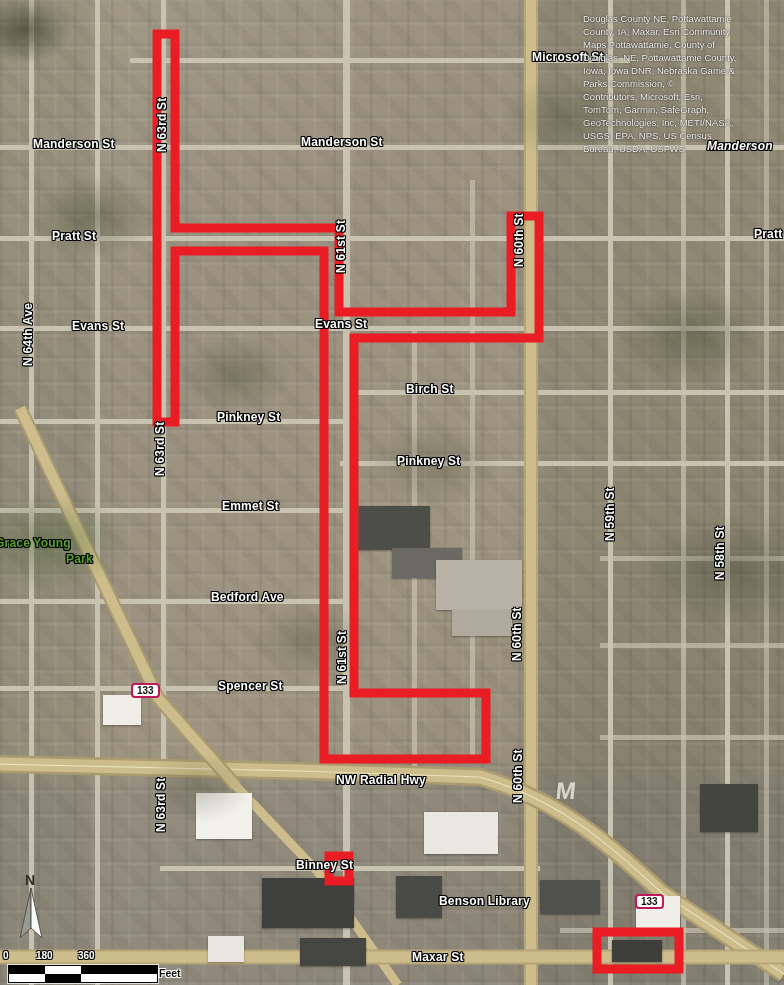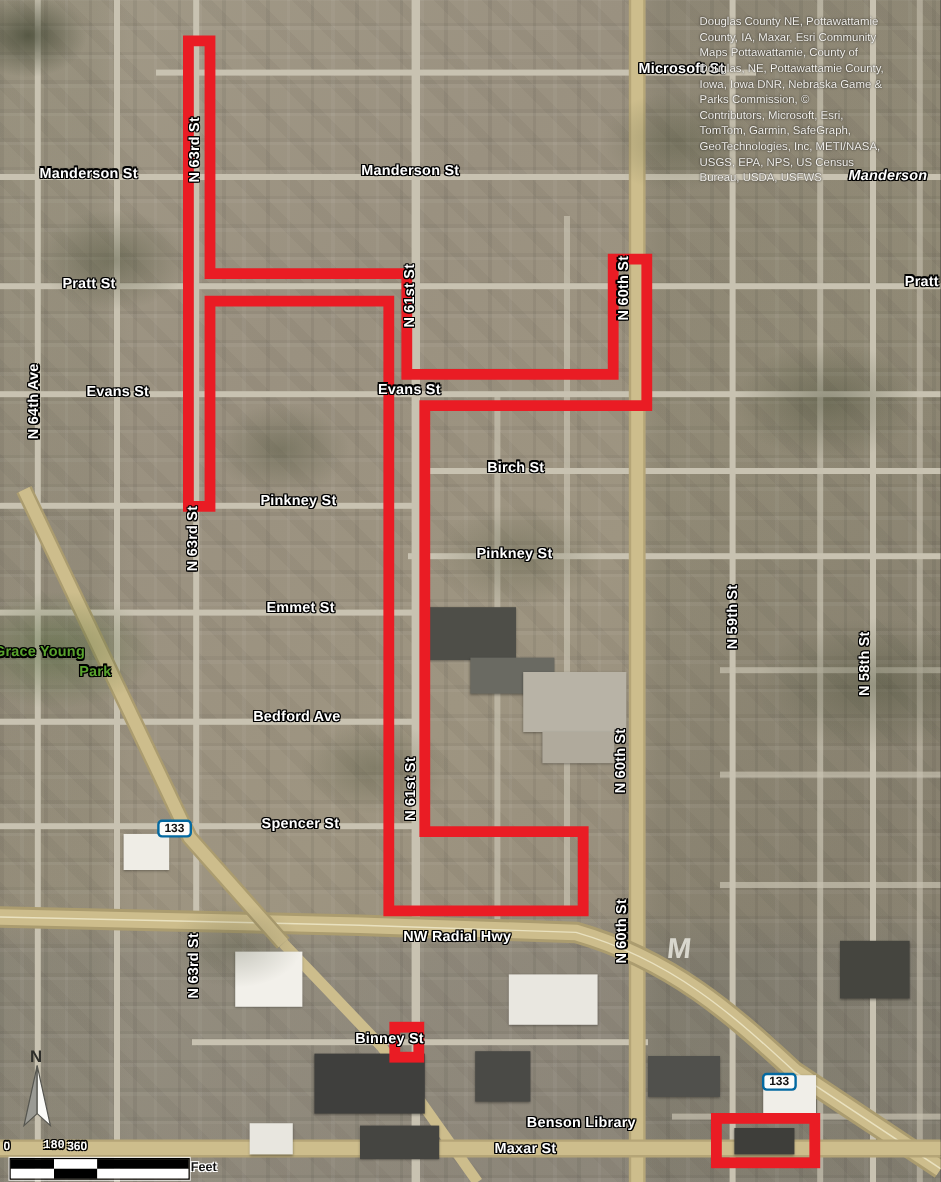--- a/index.html
+++ b/index.html
@@ -35,21 +35,21 @@
   
   .overlay-svg{position:absolute;inset:0;z-index:10;}
   .overlay-svg .route{fill:none;stroke:var(--route-red,#ea1c24);stroke-width:9;stroke-linejoin:miter;stroke-miterlimit:10;}
   
   .lbl{position:absolute;z-index:20;color:#fff;font-weight:bold;font-size:12px;line-height:13px;
        white-space:nowrap;letter-spacing:.2px;
        text-shadow:-1px -1px 0 #000,1px -1px 0 #000,-1px 1px 0 #000,1px 1px 0 #000,0 -1px 0 #000,0 1px 0 #000,-1px 0 0 #000,1px 0 0 #000;}
   .vert{transform:rotate(-90deg);transform-origin:0 0;}
   .park{color:#59a32d;}
   .wm{color:rgba(232,230,222,.85);font-size:24px;text-shadow:none;font-weight:bold;transform:skewX(-6deg);}
-  .shield{position:absolute;z-index:21;background:#fdfdfb;border:2px solid #0369a1;border-radius:4px;
+  .shield{position:absolute;z-index:21;background:#fdfdfb;border:2px solid #be185d;border-radius:4px;
           color:#111;font-weight:bold;font-size:10px;line-height:11px;padding:0 4px;text-shadow:none;text-align:center;}
   
   .attrib{position:absolute;left:583px;top:12px;width:200px;z-index:22;}
   .attrib div{color:#f4f2ed;font-size:9.5px;line-height:13px;white-space:nowrap;
               text-shadow:0 0 2px rgba(0,0,0,.6),0 0 1px rgba(0,0,0,.6);}
   
   .na{position:absolute;z-index:25;}
   .sb-num{position:absolute;z-index:25;color:#fff;font-weight:bold;font-size:10px;
           text-shadow:-1px -1px 0 #000,1px -1px 0 #000,-1px 1px 0 #000,1px 1px 0 #000;}
   .sb-bar{position:absolute;left:8px;top:965px;z-index:25;border:1px solid #000;
@@ -145,21 +145,21 @@
       <span class="lbl" style="left: 72px; top: 320px;">Evans St</span>
       <span class="lbl" style="left: 315px; top: 318px;">Evans St</span>
       <span class="lbl" style="left: 406px; top: 383px;">Birch St</span>
       <span class="lbl" style="left: 217px; top: 411px;">Pinkney St</span>
       <span class="lbl" style="left: 397px; top: 455px;">Pinkney St</span>
       <span class="lbl" style="left: 222px; top: 500px;">Emmet St</span>
       <span class="lbl" style="left: 211px; top: 591px;">Bedford Ave</span>
       <span class="lbl" style="left: 218px; top: 680px;">Spencer St</span>
       <span class="lbl" style="left: 336px; top: 774px;">NW Radial Hwy</span>
       <span class="lbl" style="left: 296px; top: 859px;">Binney St</span>
-      <span class="lbl" style="left: 439px; top: 929px;">Benson Library</span>
+      <span class="lbl" style="left: 439px; top: 895px;">Benson Library</span>
       <span class="lbl" style="left: 412px; top: 951px;">Maxar St</span>
       <span class="lbl park" style="left: -5px; top: 537px;">Grace Young</span>
       <span class="lbl park" style="left: 21px; top: 553px; margin-left: 45px;">Park</span>
       <span class="lbl vert" style="left: 156px; top: 152px;">N 63rd St</span>
       <span class="lbl vert" style="left: 154px; top: 476px;">N 63rd St</span>
       <span class="lbl vert" style="left: 155px; top: 832px;">N 63rd St</span>
       <span class="lbl vert" style="left: 335px; top: 273px;">N 61st St</span>
       <span class="lbl vert" style="left: 336px; top: 684px;">N 61st St</span>
       <span class="lbl vert" style="left: 513px; top: 267px;">N 60th St</span>
       <span class="lbl vert" style="left: 511px; top: 661px;">N 60th St</span>
@@ -194,22 +194,22 @@
   <svg class="na" style="left:6px;top:872px" width="44" height="72">
     <polygon points="25,16 14,66 25,56" fill="#9a9a94" stroke="#55554f" stroke-width="1"></polygon>
     <polygon points="25,16 36,66 25,56" fill="#fbfbf8" stroke="#55554f" stroke-width="1"></polygon>
     <text x="19" y="13" font-family="Liberation Sans, sans-serif" font-size="14" font-weight="bold" fill="#2e2e2a">N</text>
   </svg>
 
   <div>
     <div>
 
     <span class="sb-num" style="left: 3px; top: 950px;">0</span>
-        <span class="sb-num" style="left: 36px; top: 950px; font-family: Liberation Mono, monospace;">180</span>
-        <span class="sb-num" style="left: 56px; top: 950px;">360</span>
+        <span class="sb-num" style="left: 36px; top: 950px;">180</span>
+        <span class="sb-num" style="left: 78px; top: 950px;">360</span>
         <span class="sb-num" style="left: 144px; top: 1006px;">720</span>
       </div>
     <div class="sb-bar">
       <div class="sb-row">
         <div class="sb-seg" style="width:36px;background:#000"></div>
         <div class="sb-seg" style="width:36px;background:#fff"></div>
         <div class="sb-seg" style="width:76px;background:#000"></div>
       </div>
       <div class="sb-row">
         <div class="sb-seg" style="width:36px;background:#fff"></div>

